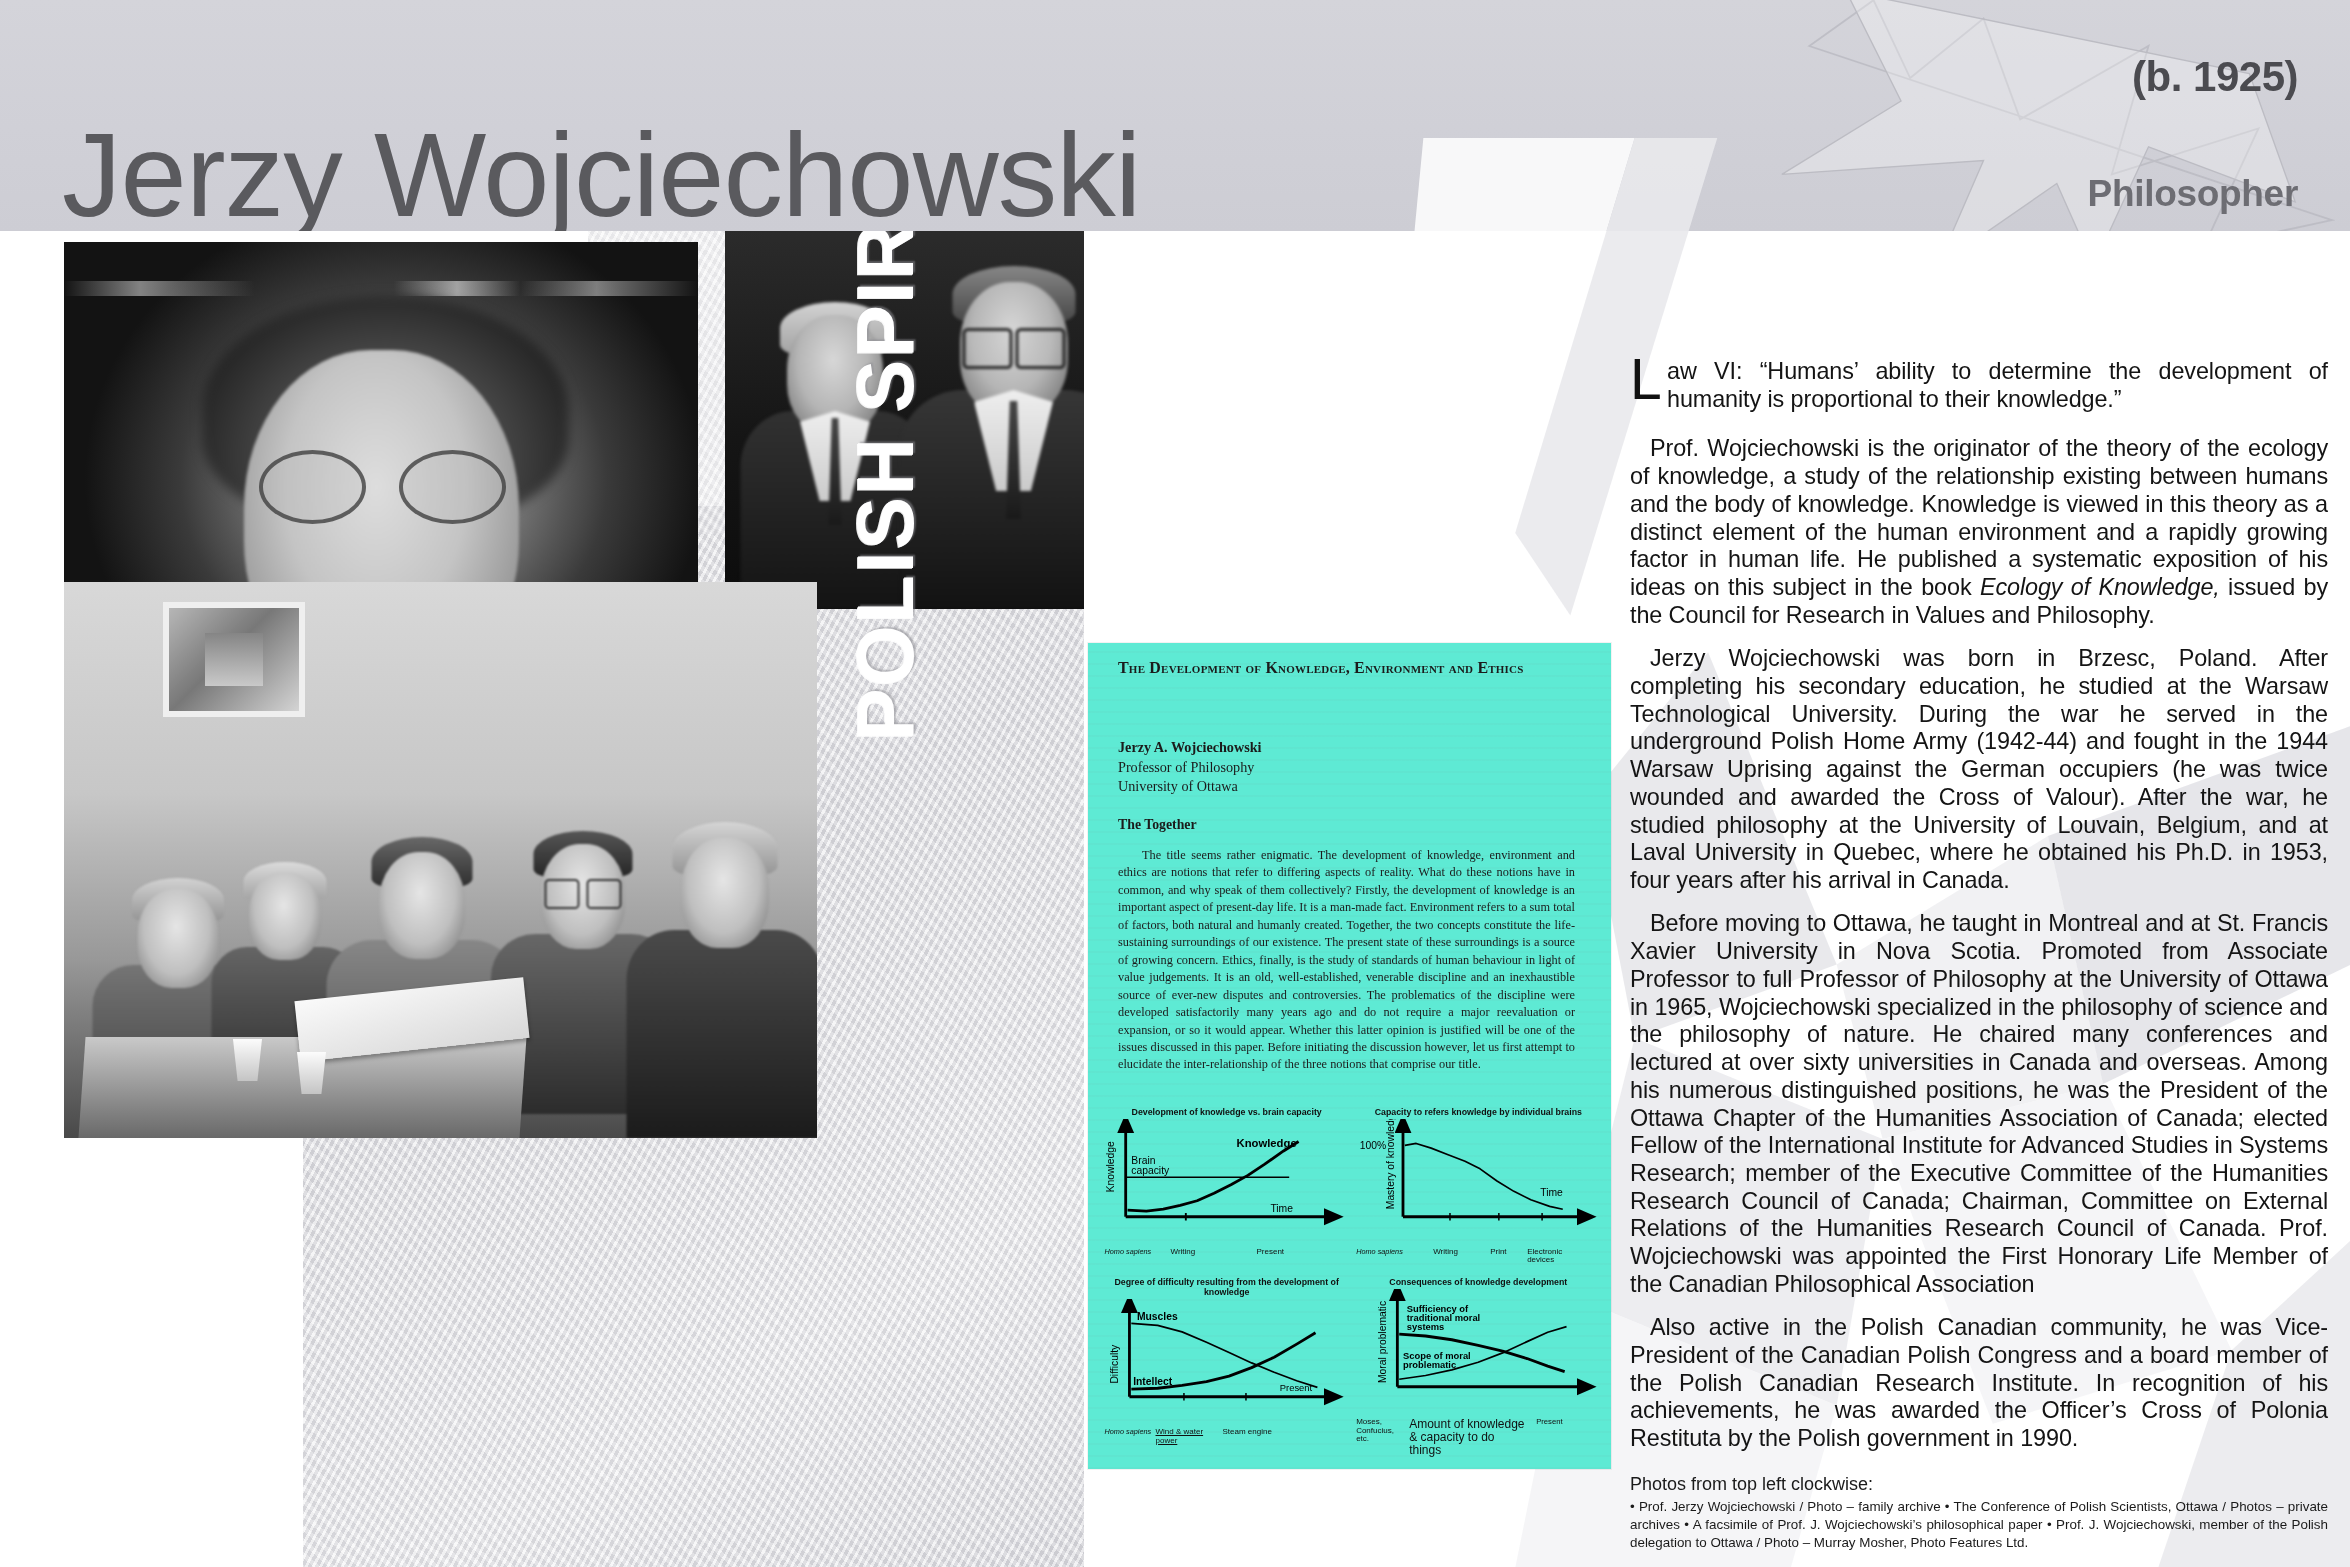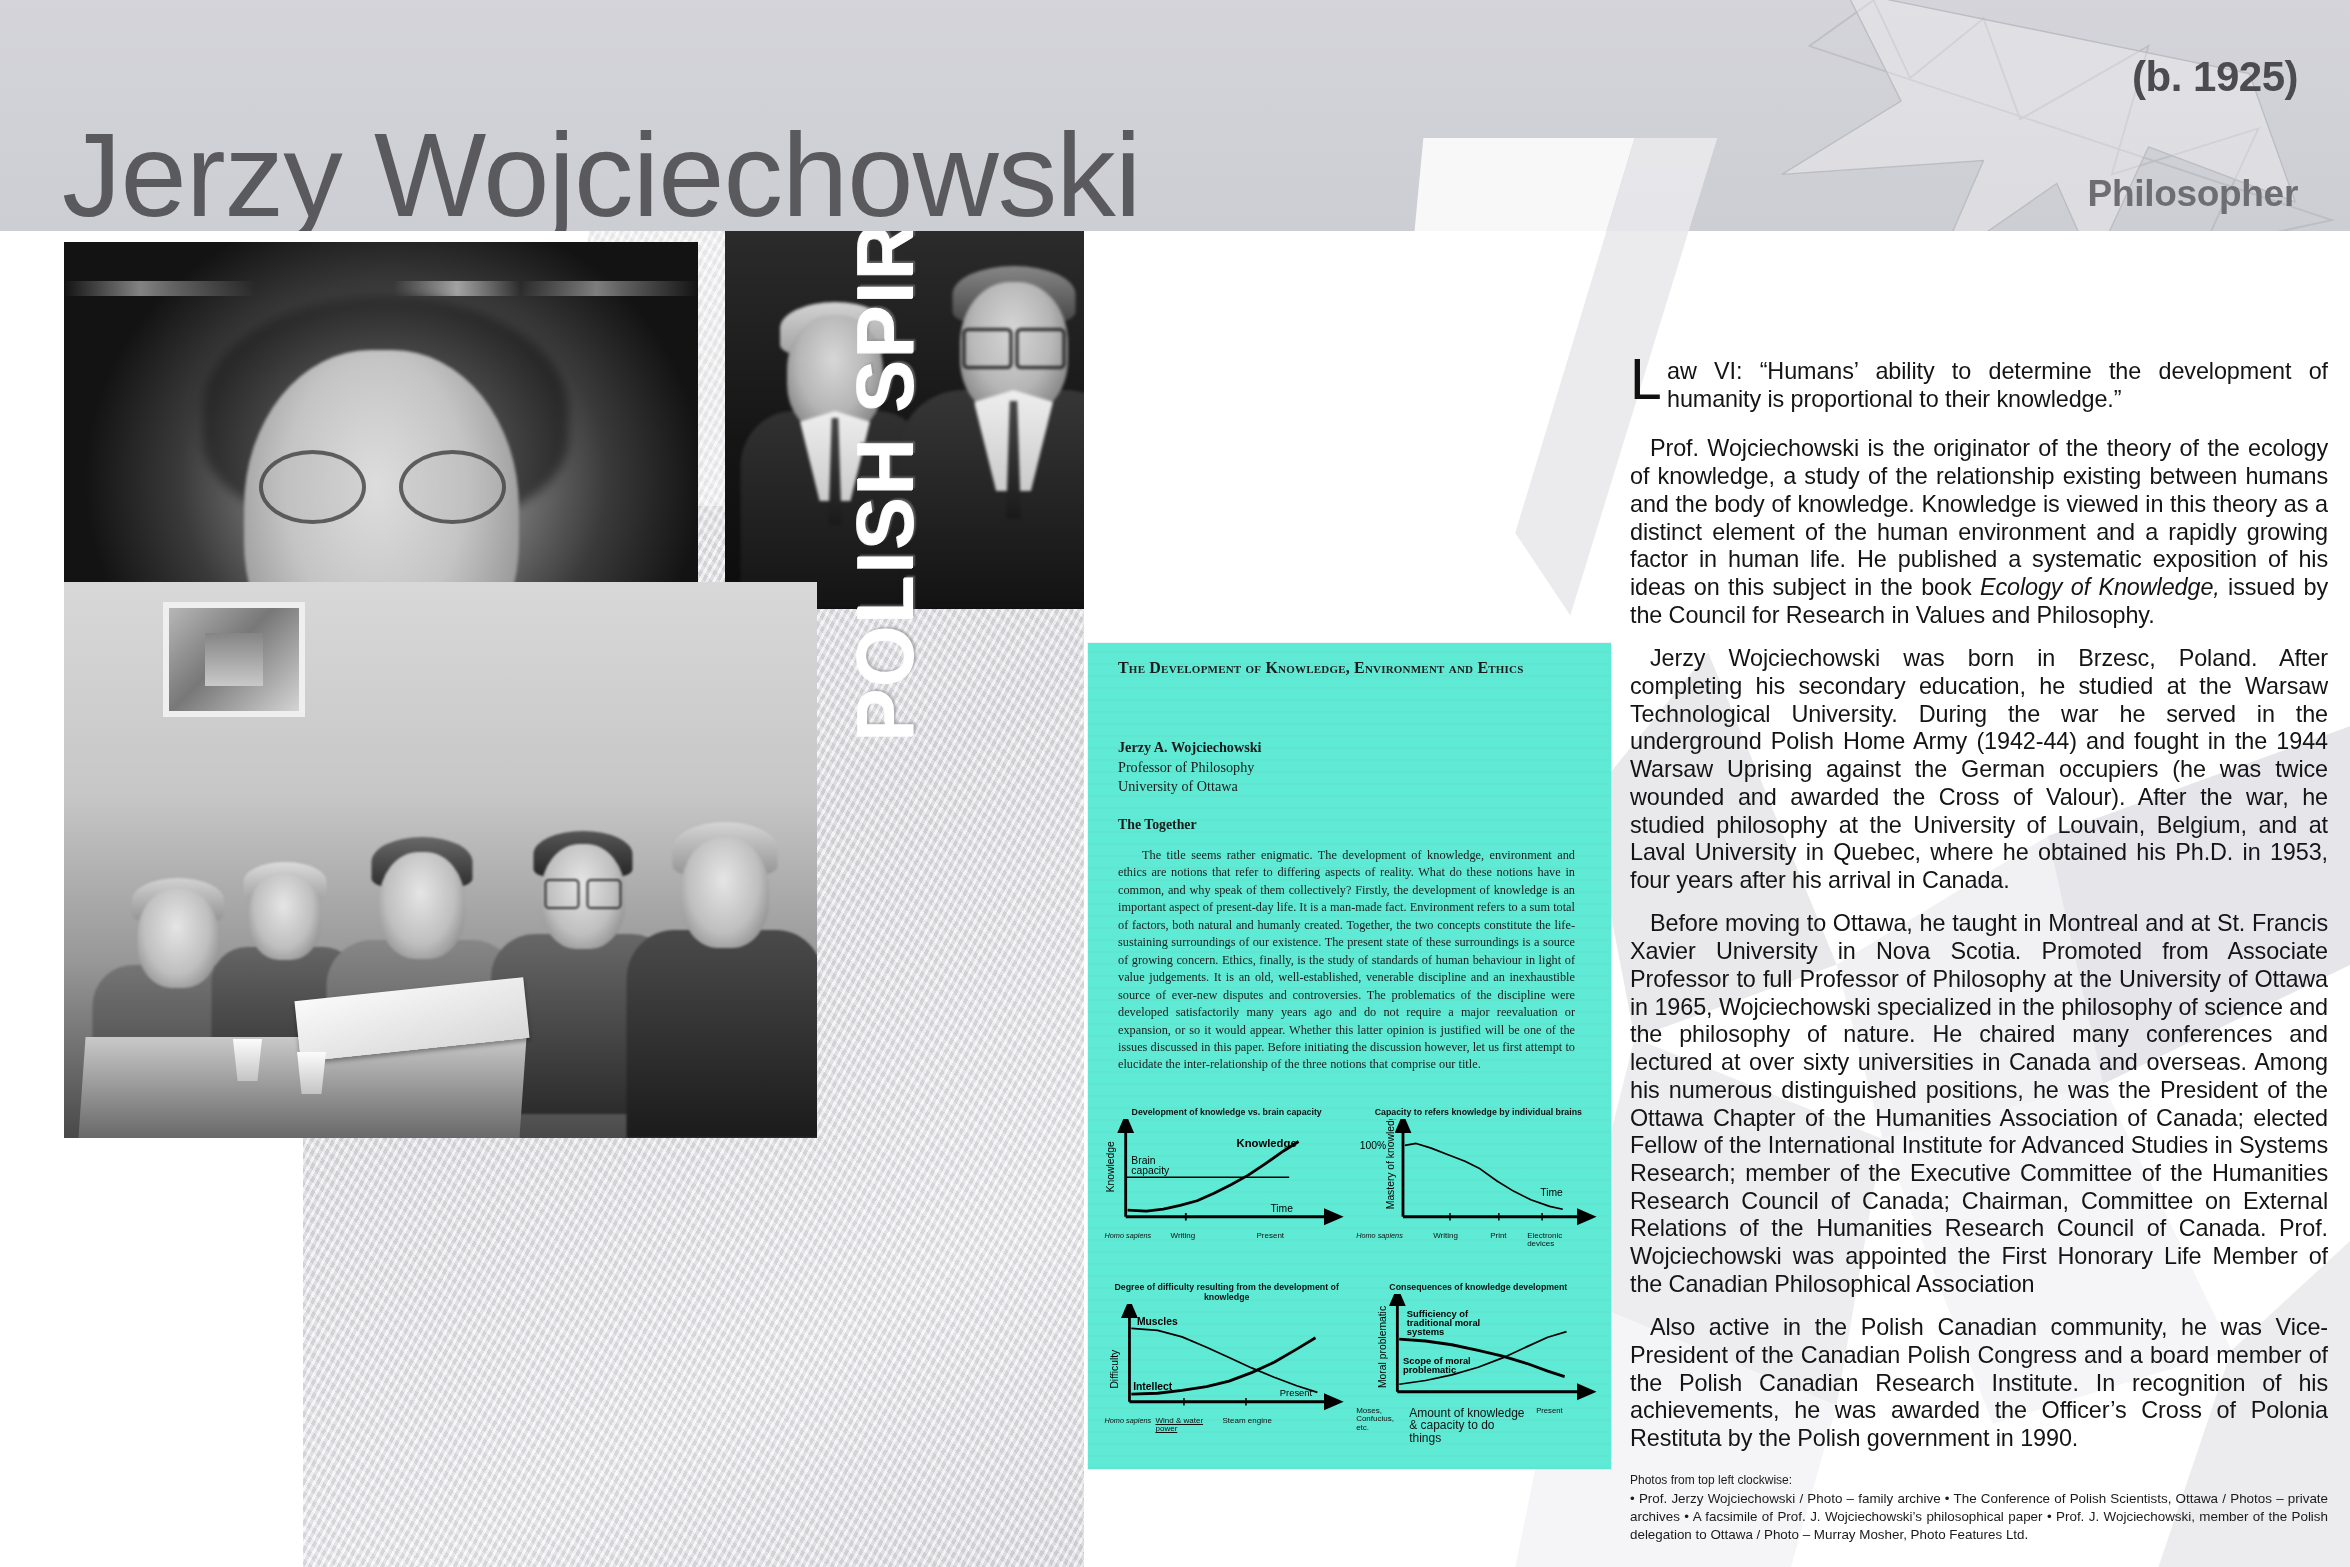--- a/index.html
+++ b/index.html
@@ -357,21 +357,21 @@
     gap: 5.5px 7.3px;
     font-family: "Liberation Sans", sans-serif;
   }
   .fx-chart { position: relative; }
   .fx-chart .ct {
     text-align: center; font-size: 8.8px; font-weight: bold; line-height: 1.16;
     color: #111; margin-bottom: 1.8px;
   }
   .fx-chart svg { display: block; width: 100%; }
   .fx-chart .xlabs {
-    position: relative; height: 24px; font-size: 8px; color: #111;
+    position: relative; height: 24px; font-size: 8px; color: #111; margin-top: 16px;
   }
   .fx-chart .xlabs span { position: absolute; top: 0; white-space: nowrap; line-height: 1.08; }
   .fx-chart .xlabs .ital { font-style: italic; font-size: 7.3px; }
 
   
   #right-col {
     position: absolute;
     left: 1630px;
     top: 358px;
     width: 698px;
@@ -395,21 +395,21 @@
     position: absolute;
     left: 0; top: -6.4px;
     font-size: 57px;
     line-height: 0.95;
     font-weight: 400;
     color: #111;
   }
   #right-col p em { font-style: italic; }
   #credits-head {
     margin: 20px 0 1.8px 0;
-    font-size: 12px;
+    font-size: 18px;
     line-height: 1.3;
     color: #1a1a1a;
   }
   #credits-body {
     margin: 0;
     font-size: 13.4px;
     line-height: 1.34;
     color: #1a1a1a;
     text-align: justify;
     hyphens: auto;

